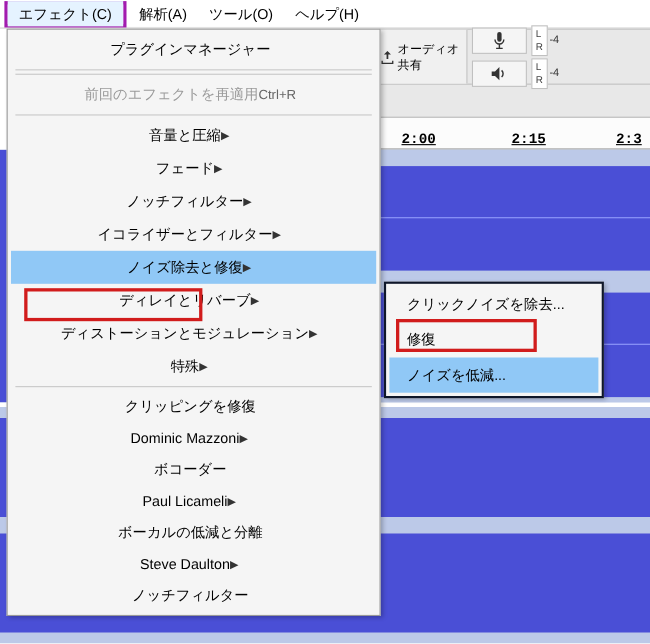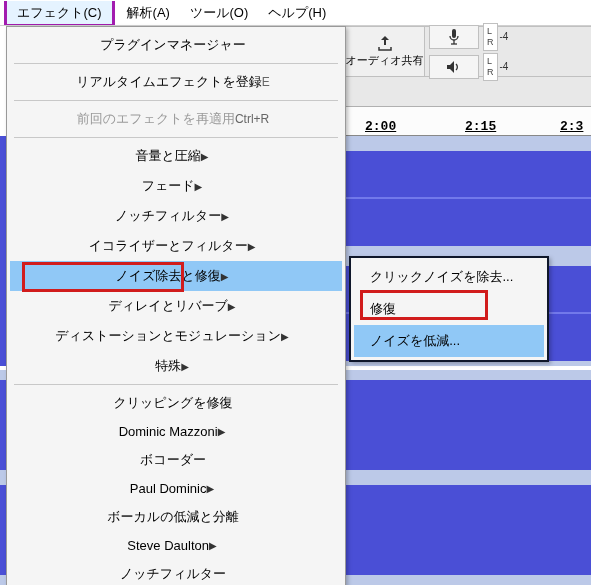--- a/index.html
+++ b/index.html
@@ -45,21 +45,21 @@
   .toolbar-row1 {
     display: flex;
     height: 50px;
     align-items: center;
     border-bottom: 1px solid #c0c0c0;
   }
   .tool-btn-big {
     width: 80px;
     height: 49px;
     display: flex;
-    flex-direction: column;
+    flex-direction: row;
     align-items: center;
     justify-content: center;
     border-right: 1px solid #c0c0c0;
     background: #f0f0f0;
     gap: 2px;
     font-size: 11px;
   }
   .tool-btn-mic {
     width: 50px;
     height: 24px;
@@ -278,24 +278,20 @@
   <svg class="wave-svg" width="10" height="230">
     <rect width="10" height="230" fill="#4a4fd6"></rect>
   </svg>
 </div>
 
 <div class="dropdown">
   <div class="dd-item">
     <span>プラグインマネージャー</span>
   </div>
   <div class="dd-sep"></div>
-  <div class="dd-item">
-    <span>リアルタイムエフェクトを登録</span>
-    <span class="dd-shortcut">E</span>
-  </div>
   <div class="dd-sep"></div>
   <div class="dd-item disabled">
     <span>前回のエフェクトを再適用</span>
     <span class="dd-shortcut">Ctrl+R</span>
   </div>
   <div class="dd-sep"></div>
   <div class="dd-item">
     <span>音量と圧縮</span>
     <span class="dd-arrow">▶</span>
   </div>
@@ -332,21 +328,21 @@
     <span>クリッピングを修復</span>
   </div>
   <div class="dd-item">
     <span>Dominic Mazzoni</span>
     <span class="dd-arrow">▶</span>
   </div>
   <div class="dd-item">
     <span>ボコーダー</span>
   </div>
   <div class="dd-item">
-    <span>Paul Dominic</span>
+    <span>Paul Licameli</span>
     <span class="dd-arrow">▶</span>
   </div>
   <div class="dd-item">
     <span>ボーカルの低減と分離</span>
   </div>
   <div class="dd-item">
     <span>Steve Daulton</span>
     <span class="dd-arrow">▶</span>
   </div>
   <div class="dd-item">

